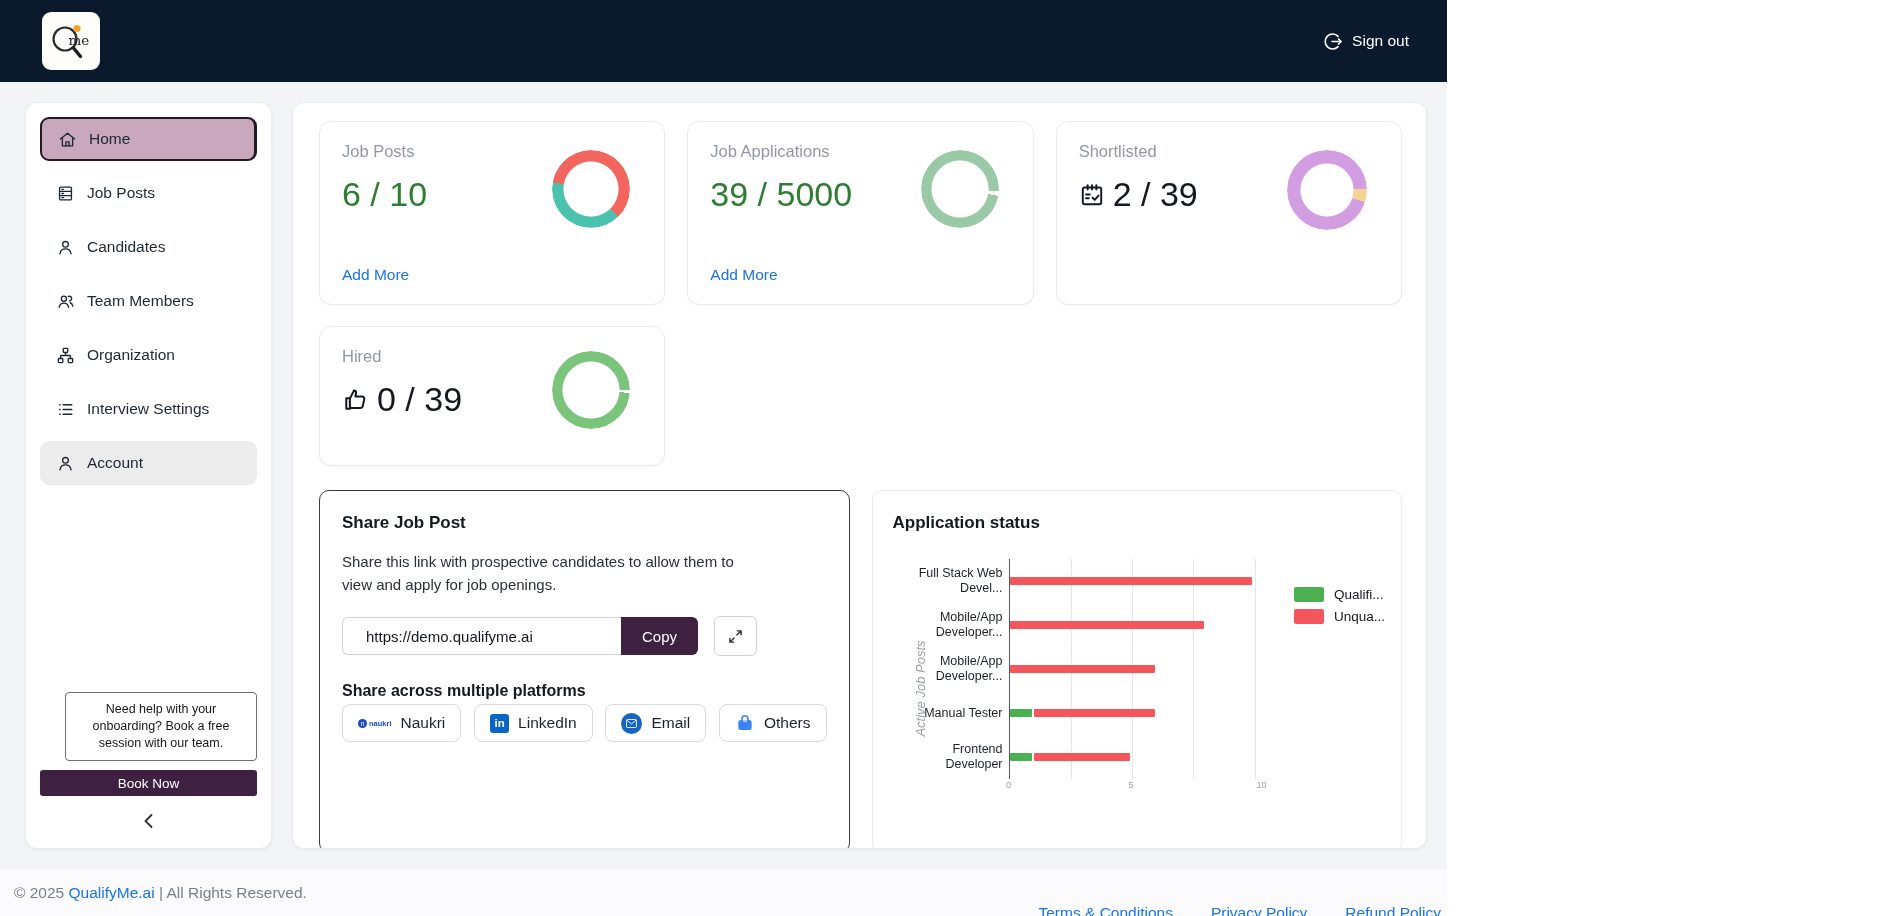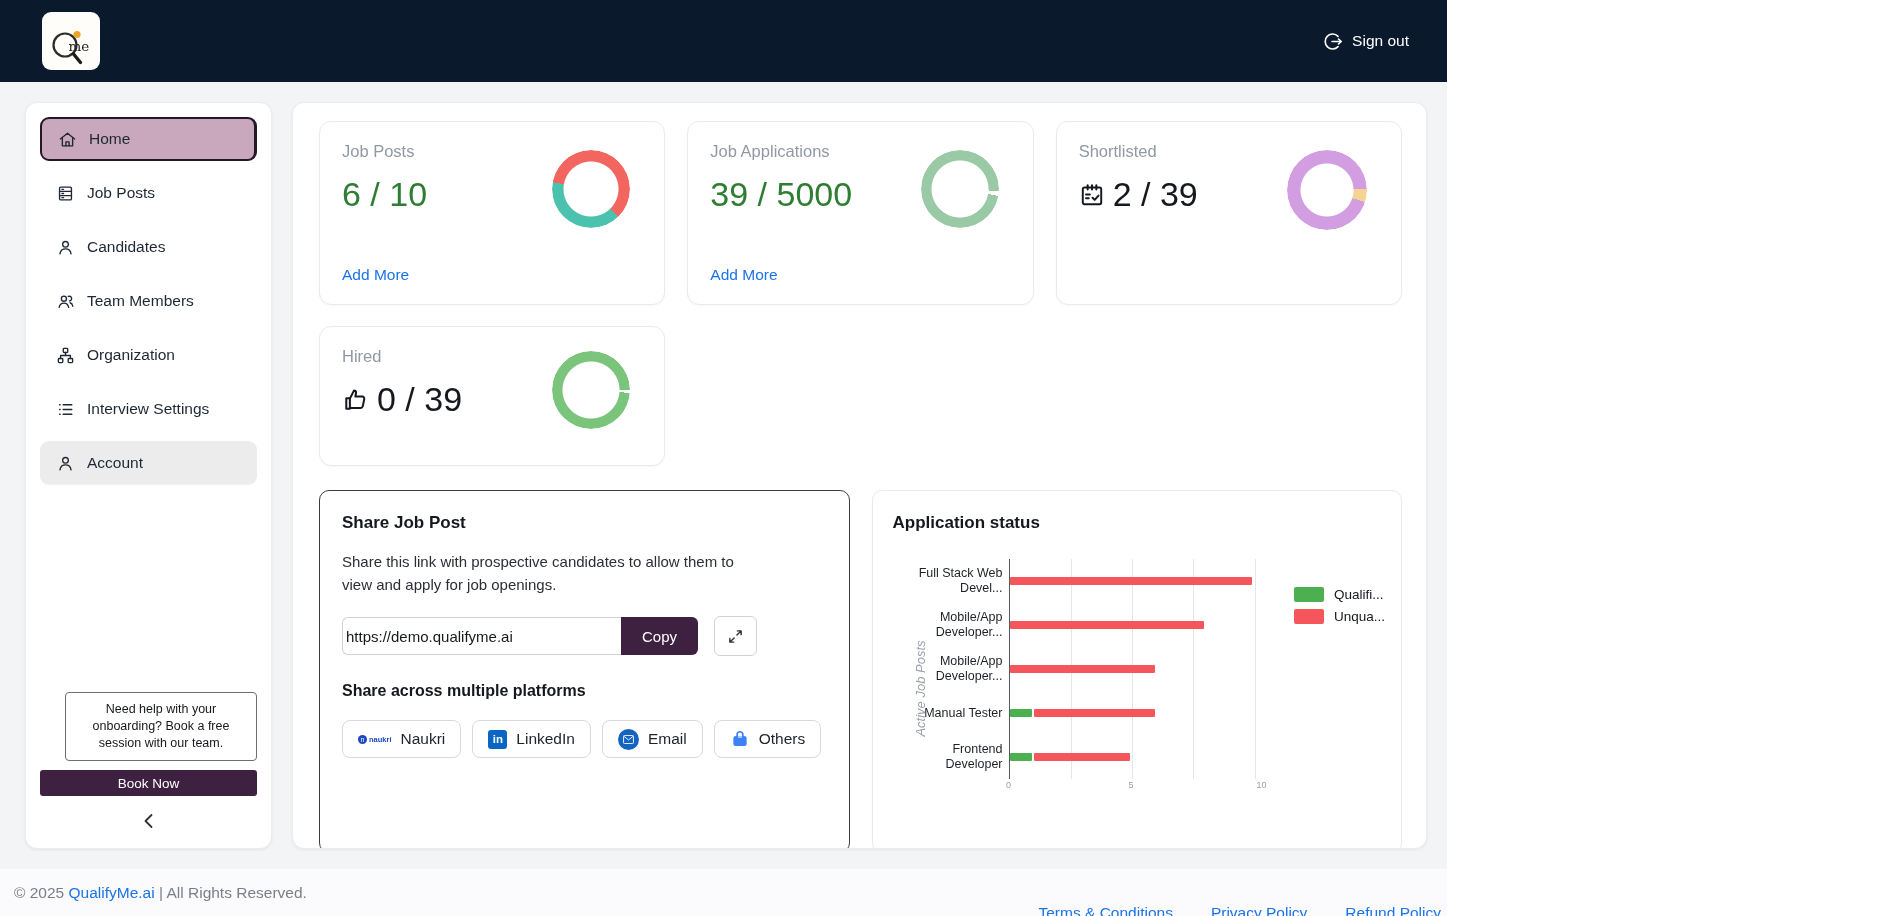--- a/index.html
+++ b/index.html
@@ -1,21 +1,21 @@
 <!DOCTYPE html>
 <html><head>
 <meta charset="utf-8">
 <style>
   * { box-sizing: border-box; }
   html,body { margin:0; padding:0; background:#ffffff; font-family:"Liberation Sans", sans-serif; }
   #app { width:1447px; height:916px; background:#f3f4f6; display:flex; flex-direction:column; overflow:hidden; }
 
   
   .topbar { height:82px; background:#0a1a2c; display:flex; align-items:center; justify-content:space-between; padding:0 38px 0 42px; flex:0 0 auto; }
-  .logo-box { width:58px; height:58px; background:#fffdf9; border-radius:9px; display:flex; align-items:flex-end; justify-content:center; }
+  .logo-box { width:58px; height:58px; background:#fffdf9; border-radius:9px; display:flex; align-items:center; justify-content:center; }
   .signout { display:flex; align-items:center; gap:9px; color:#ffffff; font-size:15.5px; cursor:pointer; }
 
   
   .content-row { flex:1 1 auto; display:flex; gap:20px; padding:20px 20px 0 25px; min-height:0; }
 
   
   .sidebar { width:247px; flex:0 0 auto; background:#ffffff; border:1px solid #ececf0; border-radius:12px; box-shadow:0 1px 3px rgba(0,0,0,.07); padding:14px; display:flex; flex-direction:column; }
   .nav-item { height:44px; margin-bottom:10px; border-radius:9px; display:flex; align-items:center; gap:12px; padding:0 12px 0 16px; font-size:15.5px; color:#1f2733; cursor:pointer; }
   .nav-item svg { flex:0 0 auto; }
   .nav-item.active { background:#c9a7bd; border:2px solid #241826; border-right-width:3px; }
@@ -40,25 +40,25 @@
            mask:radial-gradient(farthest-side, transparent calc(100% - var(--ring) - 1px), #000 calc(100% - var(--ring))); }
   .stat-card.short .donut { top:24px; }
 
   .row2-grid { display:grid; grid-template-columns:1fr 1fr 1fr; gap:22px; margin-top:21px; }
 
   .bottom-grid { display:grid; grid-template-columns:1fr 1fr; gap:22px; margin-top:24px; }
   .share-card { border:1.5px solid #3c3c3c; border-radius:10px; padding:22px 22px; height:363px; background:#fff; }
   .card-title { font-size:17px; font-weight:bold; color:#15191e; }
   .share-desc { margin-top:18px; font-size:15px; line-height:1.5; color:#2b2f36; width:395px; }
   .share-row { margin-top:20px; display:flex; align-items:center; }
-  .share-input { width:279px; height:38px; border:1px solid #cfd3d9; border-right:none; border-radius:6px 0 0 6px; padding:0 3px; font-size:15px; color:#16191d; font-family:inherit; outline:none; }
+  .share-input { width:279px; height:38px; border:1px solid #cfd3d9; border-right:none; border-radius:6px 0 0 6px; padding:0 23px; font-size:15px; color:#16191d; font-family:inherit; outline:none; }
   .copy-btn { height:38px; width:77px; background:#3e2141; color:#fff; border:none; border-radius:0 6px 6px 0; font-size:15px; font-family:inherit; cursor:pointer; }
   .expand-btn { margin-left:16px; width:43px; height:40px; border:1px solid #cfd3d9; background:#fff; border-radius:6px; display:flex; align-items:center; justify-content:center; cursor:pointer; }
   .share-sub { margin-top:26px; font-size:16px; font-weight:bold; color:#15191e; }
-  .platform-row { margin-top:20px; display:flex; gap:11px; }
+  .platform-row { margin-top:4px; display:flex; gap:11px;justify-content:space-between; }
   .platform-btn { height:38px; border:1px solid #d6d9de; border-radius:8px; background:#fff; display:flex; align-items:center; gap:9px; padding:0 15px; font-size:15.5px; color:#1d222a; font-family:inherit; cursor:pointer; }
   .naukri-ico { display:flex; align-items:center; gap:2px; }
   .naukri-dot { width:9px; height:9px; border-radius:50%; background:#1c49c2; color:#fff; font-size:7px; line-height:9px; text-align:center; }
   .naukri-word { font-size:7.5px; color:#1c49c2; font-weight:bold; }
   .li-ico { width:19px; height:19px; background:#0a66c2; color:#fff; border-radius:3px; font-size:11.5px; font-weight:bold; display:flex; align-items:center; justify-content:center; }
   .mail-ico { width:21px; height:21px; border-radius:50%; background:#1565c0; display:flex; align-items:center; justify-content:center; }
 
   
   .status-card { border:1px solid #e9eaee; border-radius:10px; padding:22px 20px; height:363px; background:#fff; box-shadow:0 1px 2px rgba(0,0,0,.03); position:relative; }
   .chart-wrap { display:flex; margin-top:26px; }

